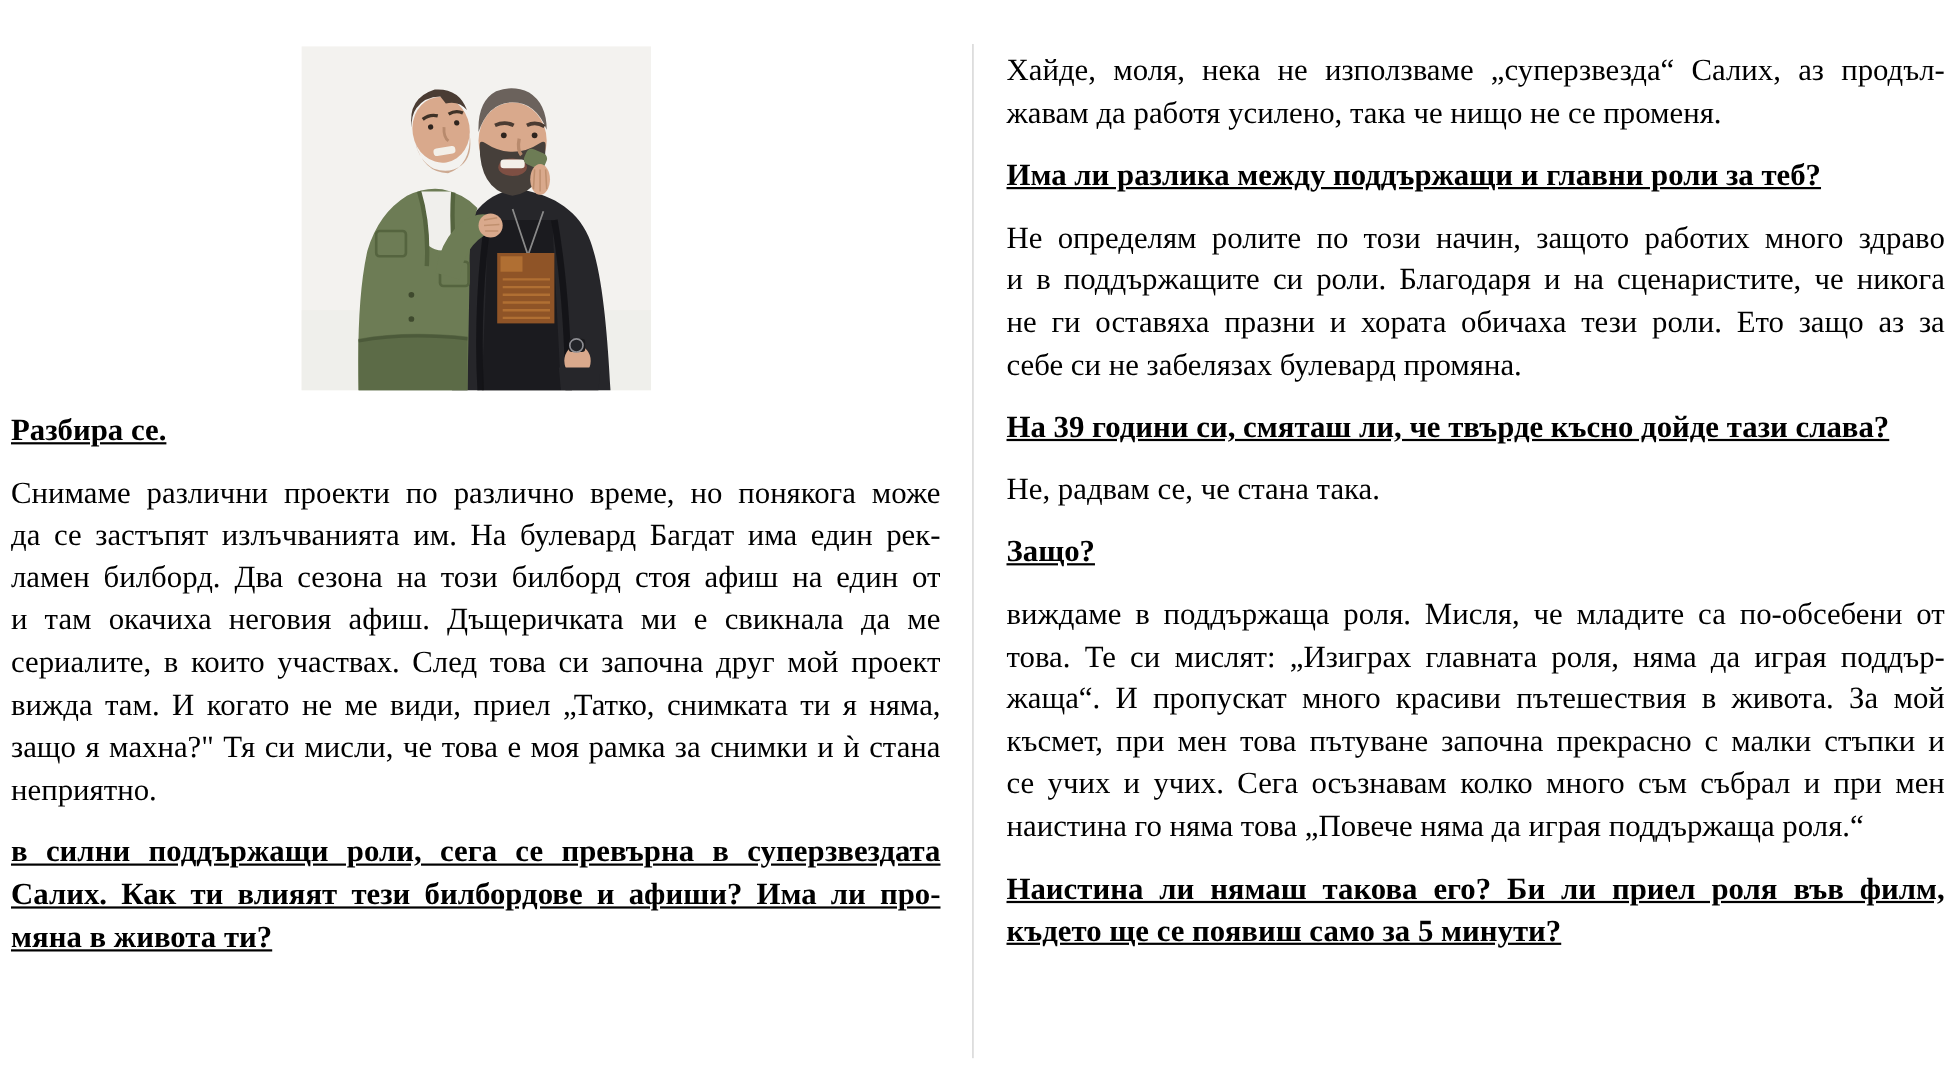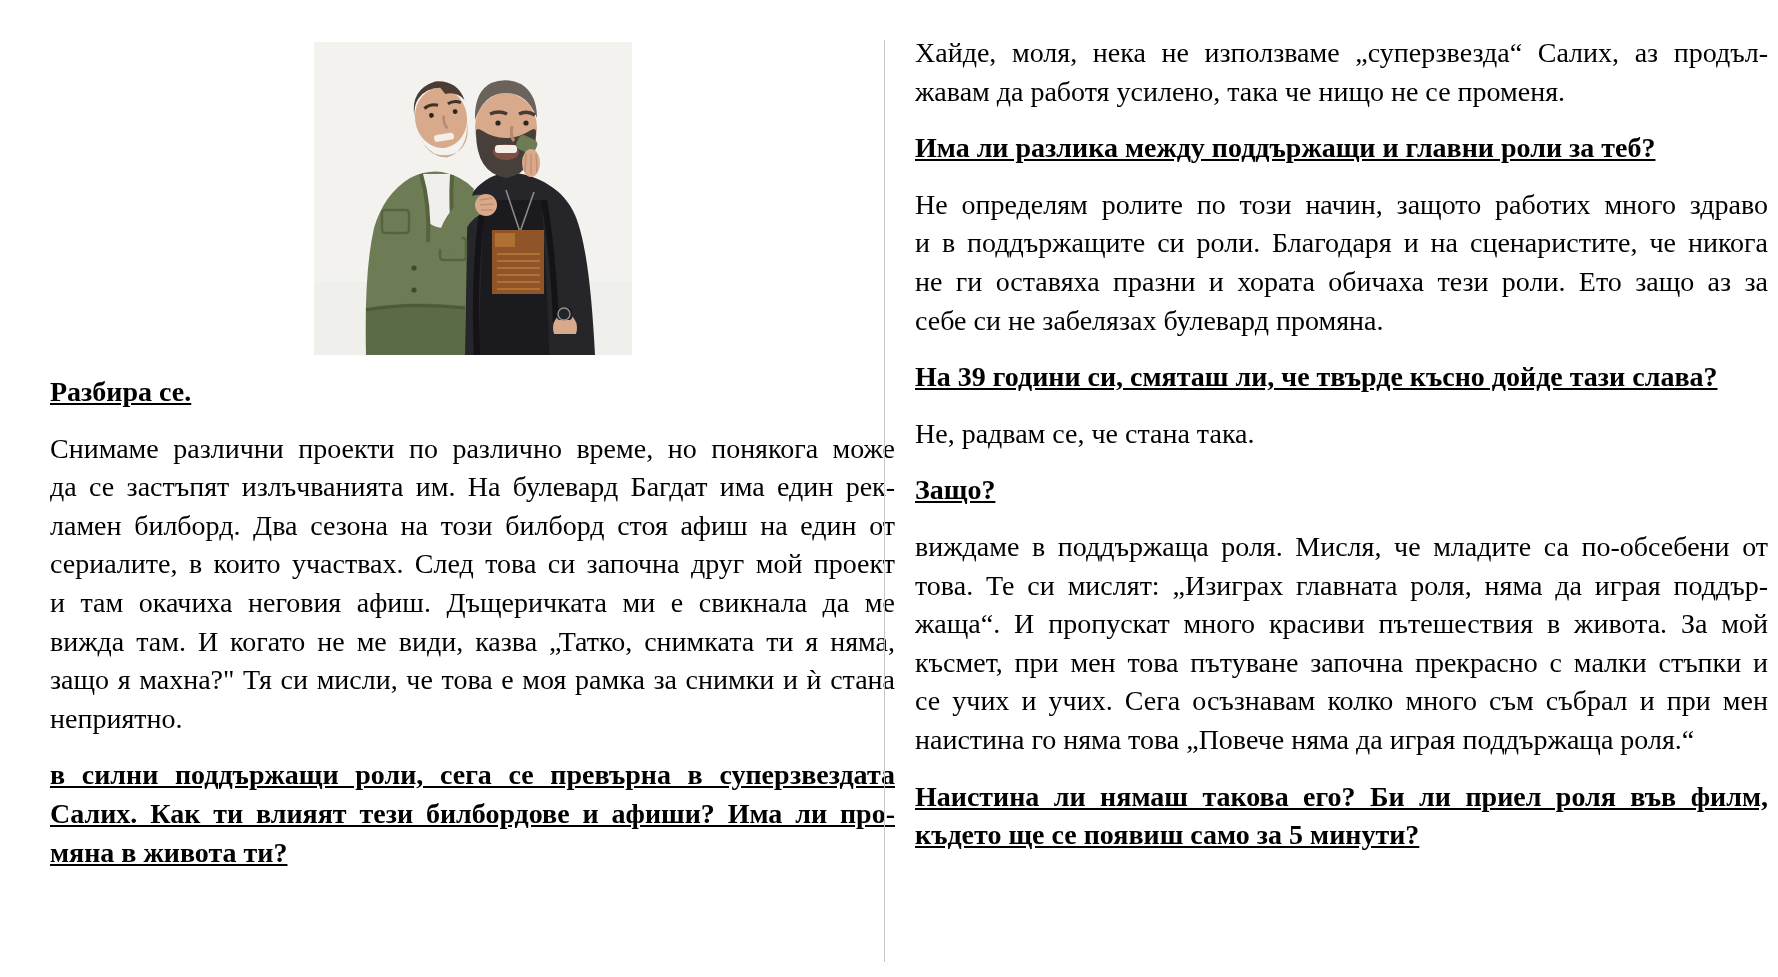--- a/index.html
+++ b/index.html
@@ -6,22 +6,22 @@
   .page {
     position: relative;
     width: 1778px;
     height: 977px;
     background: var(--page-bg, #ffffff);
     font-family: "Liberation Serif", "DejaVu Serif", serif;
     color: #000000;
     overflow: hidden;
   }
   .column { position: absolute; top: 0; }
-  .column-left  { left: 10px;  width: 845px; margin-left: 40px; }
-  .column-right { left: 915px; width: 853px; padding-top: 34px; }
+  .column-left  { left: 10px;  width: 845px; }
+  .column-right { left: 915px; width: 853px; padding-top: 46px; }
   .divider {
     position: absolute;
     left: 884px; top: 40px;
     width: 1px; height: 922px;
     background: var(--divider-color, #c7c7c7);
   }
   .block { font-size: 28px; line-height: 38.6px; }
   .block + .block { margin-top: 18px; }
   .block.bold, .block.heading { font-weight: bold; text-decoration: underline; }
   .line { text-align: justify; text-align-last: justify; hyphens: none; }
@@ -122,23 +122,23 @@
       </g>
     </svg>
   </figure>
       <div class="block heading bold">
         <div class="line">Разбира се.</div>
       </div>
       <div class="block paragraph">
         <div class="line">Снимаме различни проекти по различно време, но понякога може</div>
         <div class="line">да се застъпят излъчванията им. На булевард Багдат има един рек-</div>
         <div class="line">ламен билборд. Два сезона на този билборд стоя афиш на един от</div>
+        <div class="line">и там окачиха неговия афиш. Дъщеричката ми е свикнала да ме</div>
         <div class="line">сериалите, в които участвах. След това си започна друг мой проект</div>
-        <div class="line">и там окачиха неговия афиш. Дъщеричката ми е свикнала да ме</div>
-        <div class="line">вижда там. И когато не ме види, казва „Татко, снимката ти я няма,</div>
+        <div class="line">вижда там. И когато не ме види, приел „Татко, снимката ти я няма,</div>
         <div class="line">защо я махна?" Тя си мисли, че това е моя рамка за снимки и ѝ стана</div>
         <div class="line">неприятно.</div>
       </div>
       <div class="block paragraph bold">
         <div class="line">в силни поддържащи роли, сега се превърна в суперзвездата</div>
         <div class="line">Салих. Как ти влияят тези билбордове и афиши? Има ли про-</div>
         <div class="line">мяна в живота ти?</div>
       </div>
     </div>
   <div class="divider"></div>

